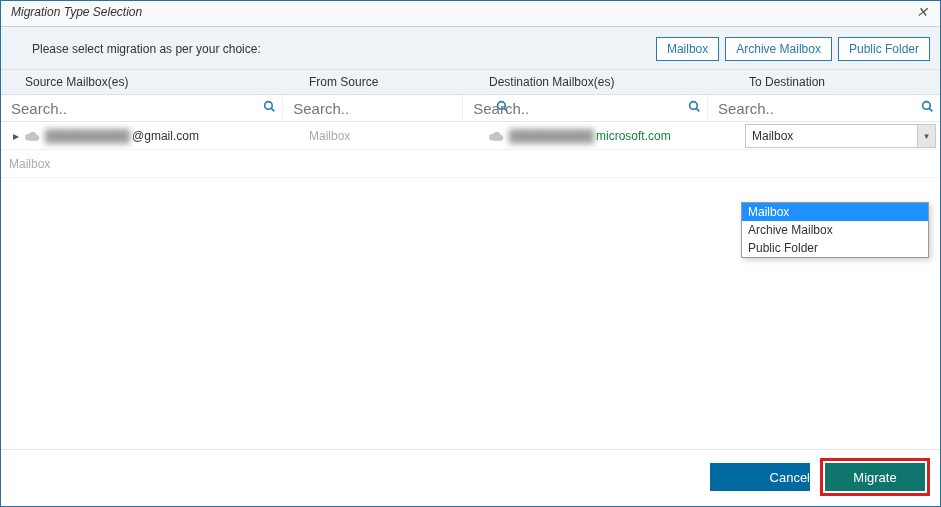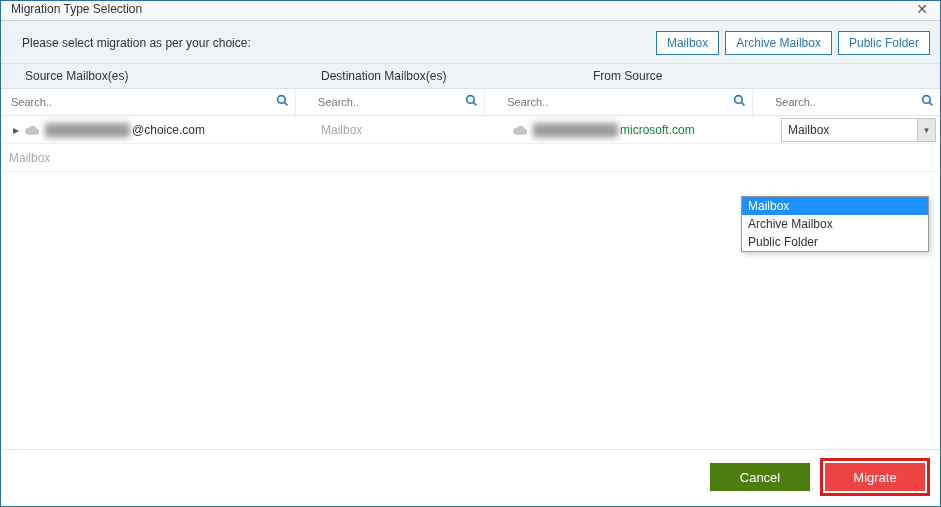--- a/index.html
+++ b/index.html
@@ -11,37 +11,38 @@
       width: 941px;
       height: 507px;
       border: 1px solid #2a6f9e;
       display: flex;
       flex-direction: column;
     }
     .titlebar {
       display: flex;
       align-items: center;
       justify-content: space-between;
-      height: 20px;
+      height: 26px;
       padding: 0 6px 4px 10px;
       border-bottom: 1px solid #d0d0d0;
       background: #f7f9fb;
+      font-style: italic;
     }
     .titlebar-title { font-size: 12px; color: #333; }
     .close-btn {
       width: 24px; height: 20px;
       display: flex; align-items: center; justify-content: center;
       cursor: pointer; font-size: 14px; color: #555;
     }
 
     .toolbar {
       display: flex;
       align-items: center;
       justify-content: space-between;
-      padding: 10px 10px 8px 21px;
+      padding: 10px 10px 8px 31px;
       background: #eef3f7;
       border-bottom: 1px solid #d9e0e6;
       gap: 26px;
     }
     .toolbar-label { font-size: 12px; color: #333; }
     .toolbar-buttons { display: flex; gap: 6px; }
     .tb-btn {
       border: 1px solid #2a7ab0;
       background: #fff;
       color: #2a7ab0;
@@ -55,21 +56,20 @@
     .grid {
       flex: 1;
       display: flex;
       flex-direction: column;
       overflow: hidden;
       position: relative;
     }
     .header-row, .search-row, .data-row {
       display: flex;
       width: 100%;
-      gap: 12px;
     }
     .col {
       display: flex;
       align-items: center;
       padding: 0 8px;
       height: 24px;
       overflow: hidden;
       white-space: nowrap;
     }
     .col-1 { width: 300px; }
@@ -96,21 +96,21 @@
       align-items: center;
       padding: 0 6px;
       height: 26px;
       border-right: 1px solid #eee;
     }
     .search-cell:last-child { border-right: none; }
     .search-input {
       flex: 1;
       border: none;
       outline: none;
-      font-size: 11px;
+      font-size: 15px;
       color: #666;
       background: transparent;
       padding: 2px 4px;
     }
     .search-icon { color: #2a7ab0; font-size: 13px; cursor: pointer; }
 
     .data-rows { position: relative; }
     .data-row {
       height: 28px;
       border-bottom: 1px solid #f2f2f2;
@@ -176,22 +176,22 @@
     }
     .footer-btn {
       min-width: 100px;
       height: 28px;
       border: none;
       color: #fff;
       font-size: 13px;
       cursor: pointer;
       text-align: center;
     }
-    .btn-cancel { background: #4d7c0f; }
-    .btn-migrate { background: #ef4444; }
+    .btn-cancel { background: #0369a1; text-align: right; }
+    .btn-migrate { background: #0f766e; }
     .migrate-highlight {
       border: 3px solid #d61f1f;
       padding: 2px;
       display: inline-flex;
     }
   </style>
 </head>
 <body>
 
 <div class="titlebar">
@@ -207,22 +207,23 @@
     <button class="tb-btn">Mailbox</button>
     <button class="tb-btn">Archive Mailbox</button>
     <button class="tb-btn">Public Folder</button>
   </div>
 </div>
 
 <div class="grid">
 
   <div class="header-row">
     <div class="col col-1">Source Mailbox(es)</div>
+    <div class="col col-2">From Source</div>
     <div class="col col-3">Destination Mailbox(es)</div>
-    <div class="col col-2">From Source</div>
+    <div class="col col-4">To Destination</div>
   </div>
 
   <div class="search-row">
     <div class="search-cell col-1">
       <input class="search-input" placeholder="Search.." style="">
       <span class="search-icon">
         <svg width="13" height="13" viewBox="0 0 24 24" fill="none" stroke="#2a7ab0" stroke-width="3">
             <circle cx="10" cy="10" r="7"></circle>
             <line x1="21" y1="21" x2="15" y2="15"></line>
           </svg>
@@ -261,21 +262,21 @@
 
     <div class="data-row">
       <div class="col col-1">
         <span class="expand-caret">▸</span>
         <span class="cloud-icon">
           <svg width="14" height="10" viewBox="0 0 24 16">
               <path fill="#c4c4c4" d="M19 16H6a6 6 0 1 1 1.3-11.86A7 7 0 0 1 20 6a5 5 0 0 1-1 10z"></path>
             </svg>
         </span>
         <span class="mail-blur">██████████</span>
-        <span class="mail-domain">@choice.com</span>
+        <span class="mail-domain">@gmail.com</span>
       </div>
       <div class="col col-2">
         <span class="from-source-val">Mailbox</span>
       </div>
       <div class="col col-3">
         <span class="cloud-icon">
           <svg width="14" height="10" viewBox="0 0 24 16">
               <path fill="#c4c4c4" d="M19 16H6a6 6 0 1 1 1.3-11.86A7 7 0 0 1 20 6a5 5 0 0 1-1 10z"></path>
             </svg>
         </span>

